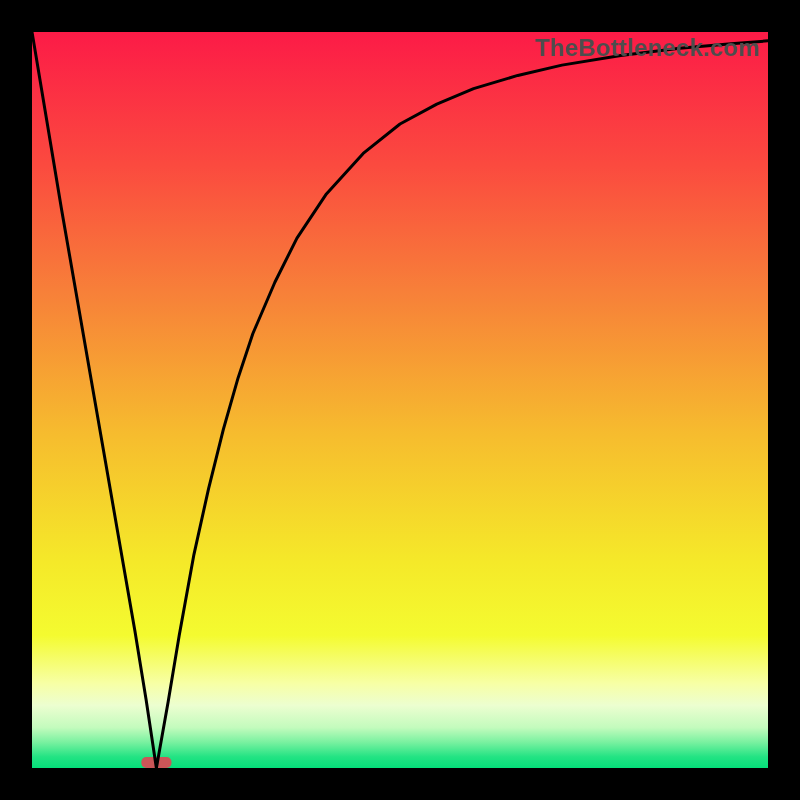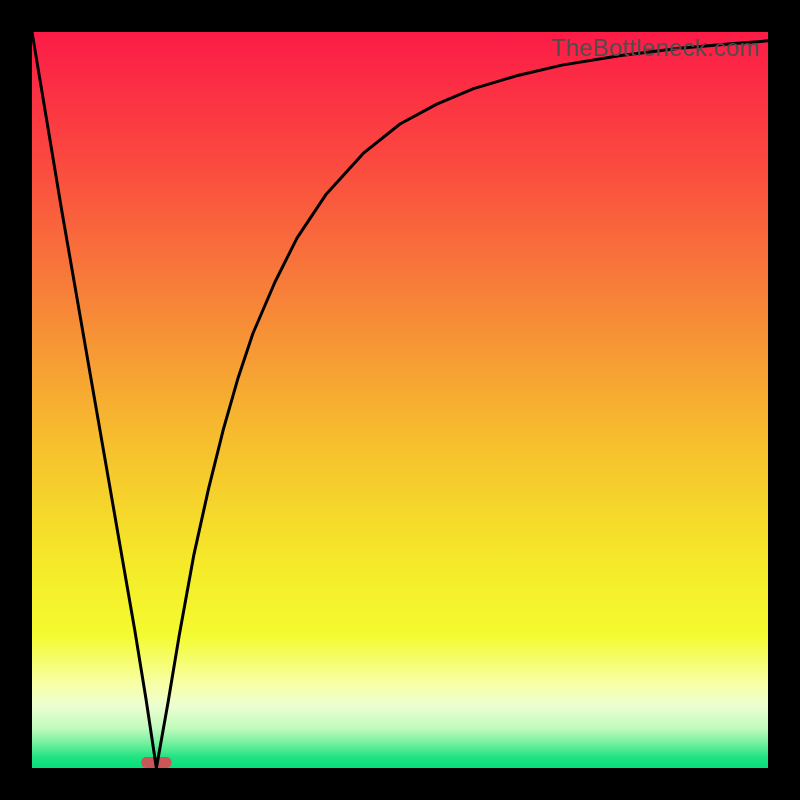--- a/index.html
+++ b/index.html
@@ -24,21 +24,21 @@
     width: 736px;
     height: 736px;
     overflow: hidden;
   }
   .watermark {
     position: absolute;
     top: 2px;
     right: 8px;
     color: #4d4d4d;
     font-size: 24px;
-    font-weight: 400;
+    font-weight: 700;
     letter-spacing: 0.2px;
     user-select: none;
   }
   svg { display: block; }
 </style>
 </head>
 <body>
 
 <div class="chart-wrap">
   <div class="plot-area">

